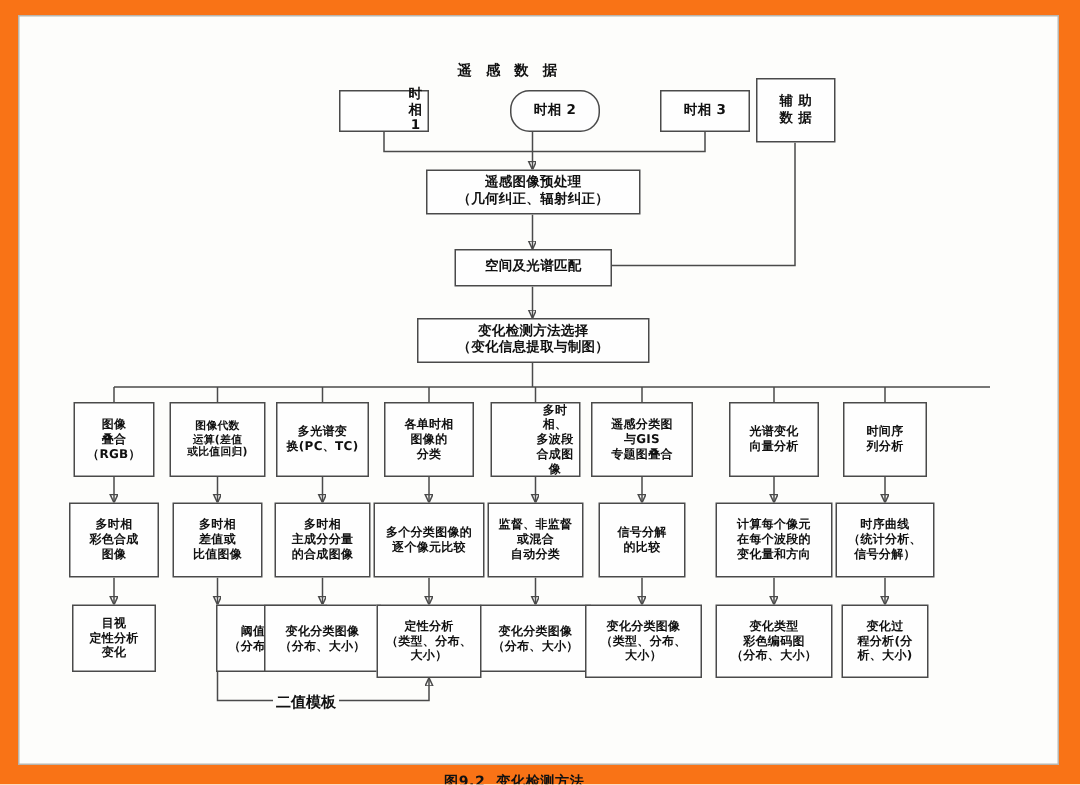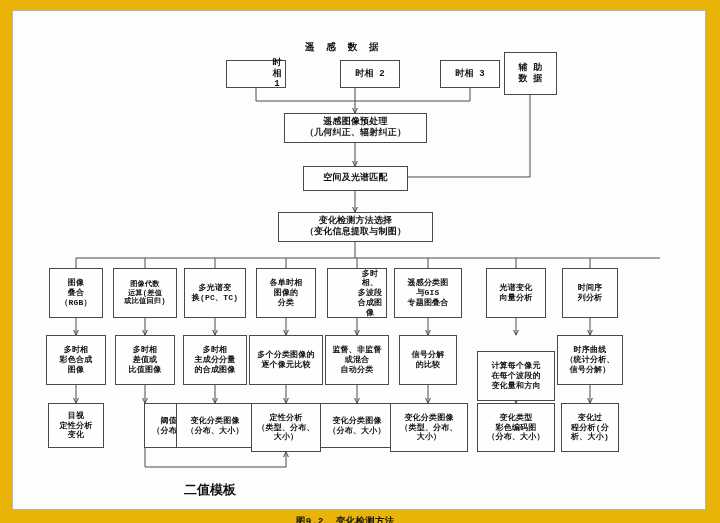--- a/index.html
+++ b/index.html
@@ -7,23 +7,22 @@
     padding: 0;
     background: #ffffff;
   }
   body {
     font-family: "DejaVu Sans", "Liberation Sans", sans-serif;
   }
   #page {
     position: relative;
     width: 720px;
     height: 523px;
-    background: #eab308;
+    background: #f97316;
     overflow: hidden;
-    font-family: Liberation Mono, monospace;
   }
   .frame {
     position: absolute;
     left: 12px;
     top: 10px;
     width: 694px;
     height: 500px;
     border: 1px solid #b8b5ae;
     box-sizing: border-box;
     background: #fdfdfb;
@@ -63,25 +62,24 @@
     color: #111;
     font-size: 9.4px;
     letter-spacing: 0.4px;
     white-space: pre;
     margin-top: 32px;
   }
   .edge-label {
     position: absolute;
     font-weight: bold;
     color: #111;
-    font-size: 13px;
+    font-size: 10px;
     background: #fdfdfb;
     padding: 0 2px;
     white-space: pre;
-    margin-top: 20px;
   }
   svg.wires {
     position: absolute;
     left: 0;
     top: 0;
     width: 720px;
     height: 523px;
     pointer-events: none;
   }
   svg.wires line, svg.wires path, svg.wires polyline {
@@ -144,21 +142,21 @@
     <line x1="590" y1="385" x2="590" y2="403" marker-end="url(#arr)"></line>
 
     <polyline points="145,448 145,467 286,467 286,452" marker-end="url(#arr)"></polyline>
   </svg>
 
   <div class="title-text f10" style="left:305px; top:41px; letter-spacing:3px;">遥 感 数 据</div>
 
   <div class="node f9" style="left:226px; top:60px; width:60px; height:28px;padding-left:44px;">
     <span class="txt">时相 1</span>
   </div>
-  <div class="node f9" style="left:340px; top:60px; width:60px; height:28px;">
+  <div class="node f9" style="left:340px; top:60px; width:60px; height:28px;border-radius:13px;">
     <span class="txt">时相 2</span>
   </div>
   <div class="node f9" style="left:440px; top:60px; width:60px; height:28px;">
     <span class="txt">时相 3</span>
   </div>
   <div class="node f9" style="left:504px; top:52px; width:53px; height:43px;">
     <span class="txt">辅 助
 数 据</span>
   </div>
 
@@ -233,21 +231,21 @@
   </div>
   <div class="node f8" style="left:325px; top:335px; width:64px; height:50px;">
     <span class="txt">监督、非监督
 或混合
 自动分类</span>
   </div>
   <div class="node f8" style="left:399px; top:335px; width:58px; height:50px;">
     <span class="txt">信号分解
 的比较</span>
   </div>
-  <div class="node f8" style="left:477px; top:351px; width:78px; height:50px;">
+  <div class="node f8" style="left:477px; top:335px; width:78px; height:50px;">
     <span class="txt">计算每个像元
 在每个波段的
 变化量和方向</span>
   </div>
   <div class="node f8" style="left:557px; top:335px; width:66px; height:50px;">
     <span class="txt">时序曲线
 （统计分析、
 信号分解）</span>
   </div>
 

